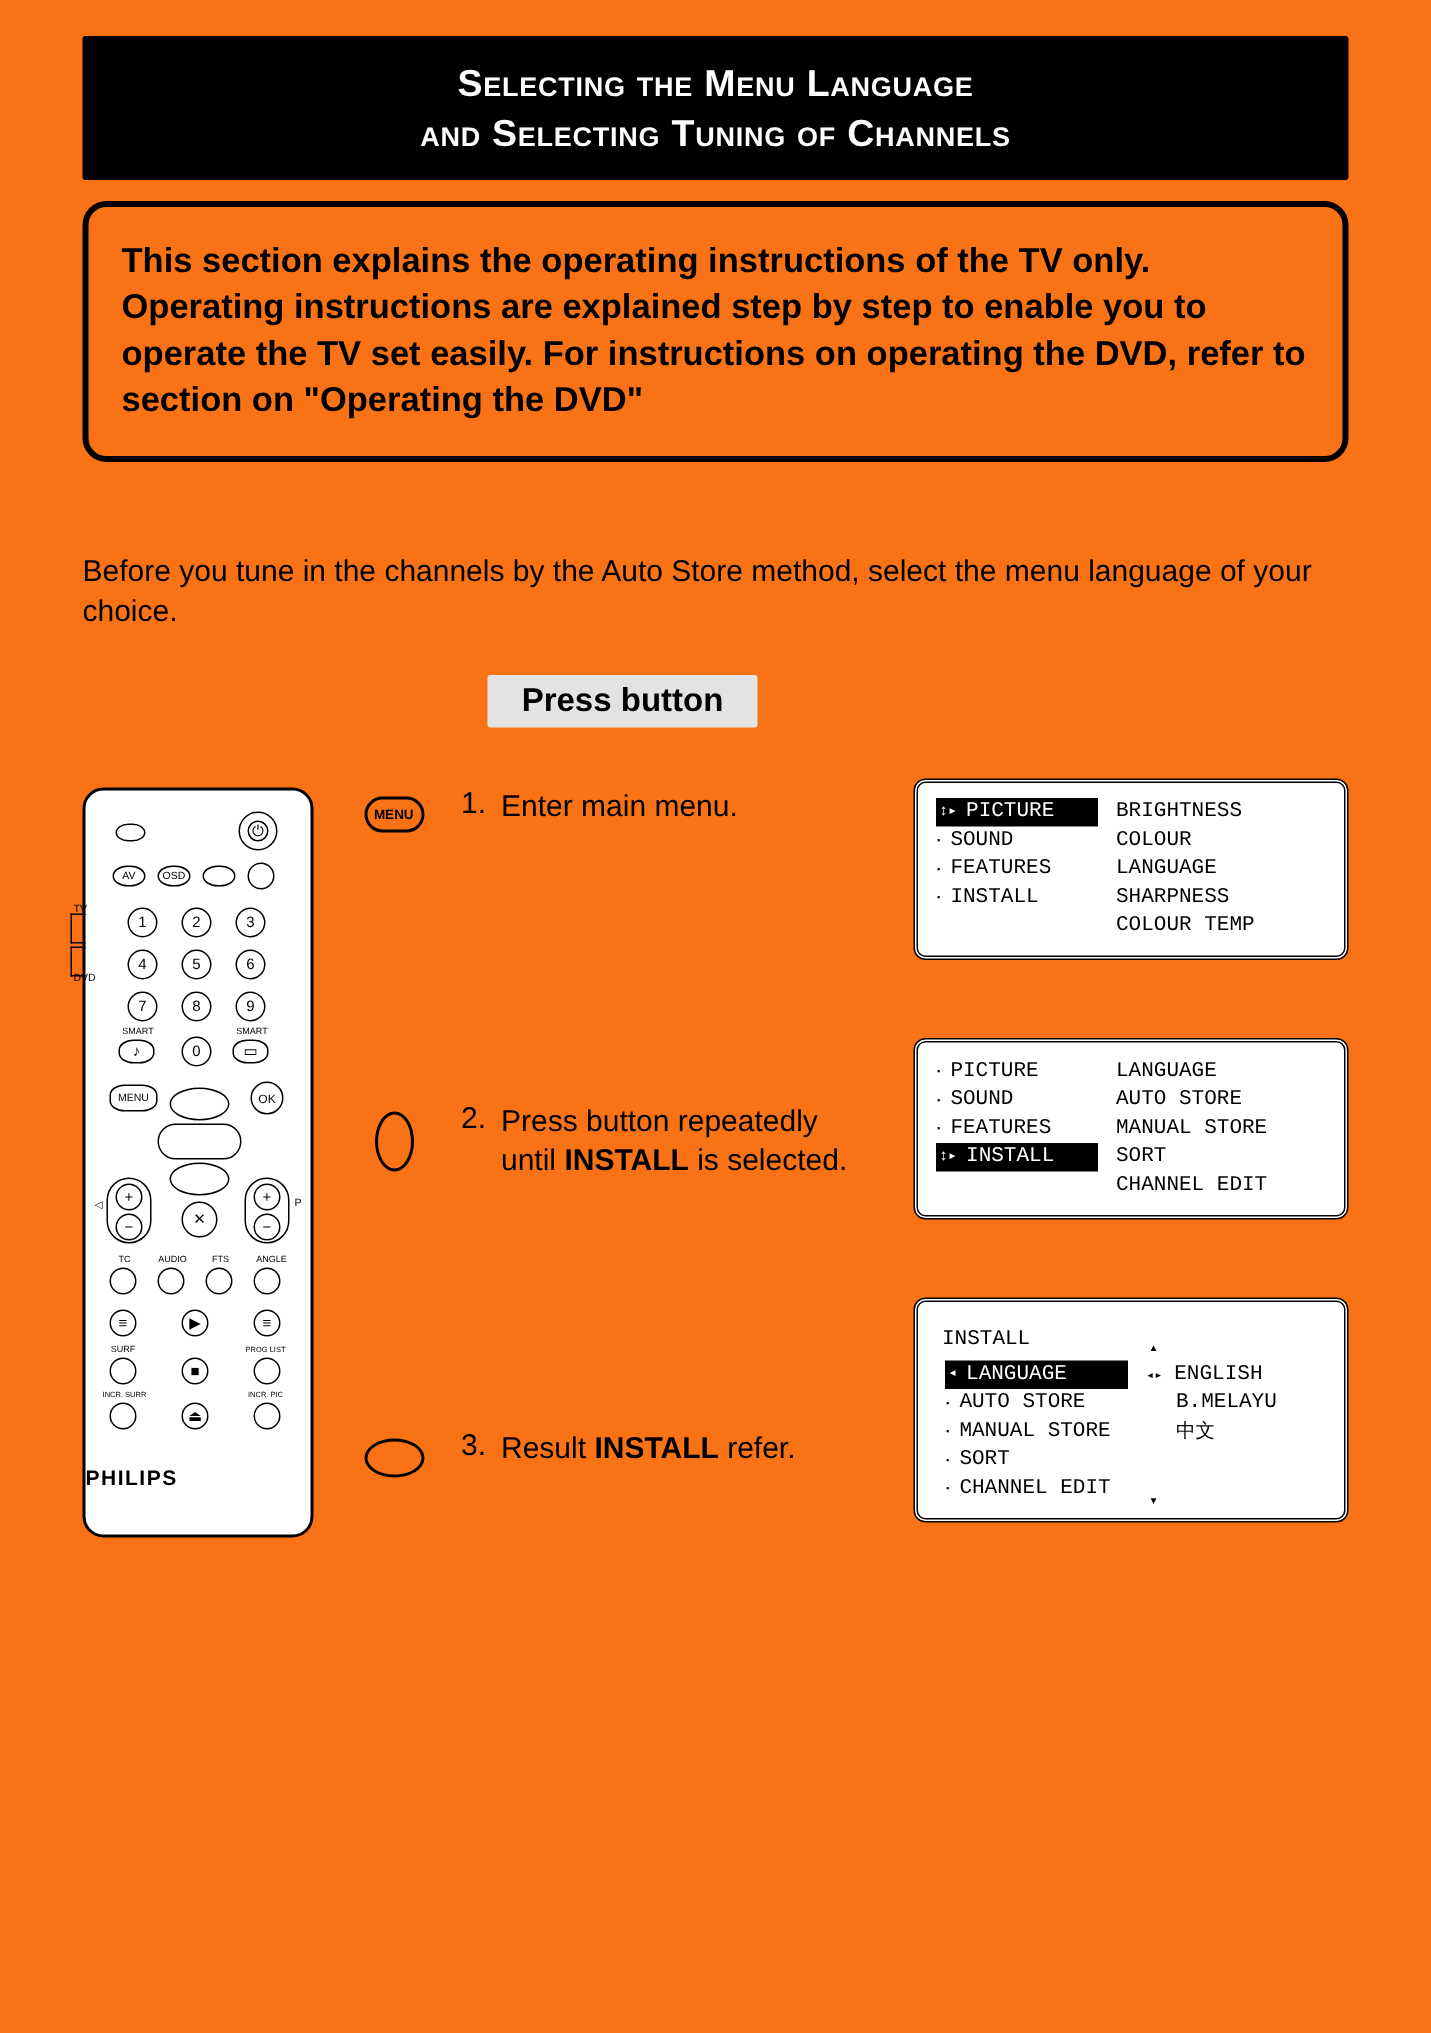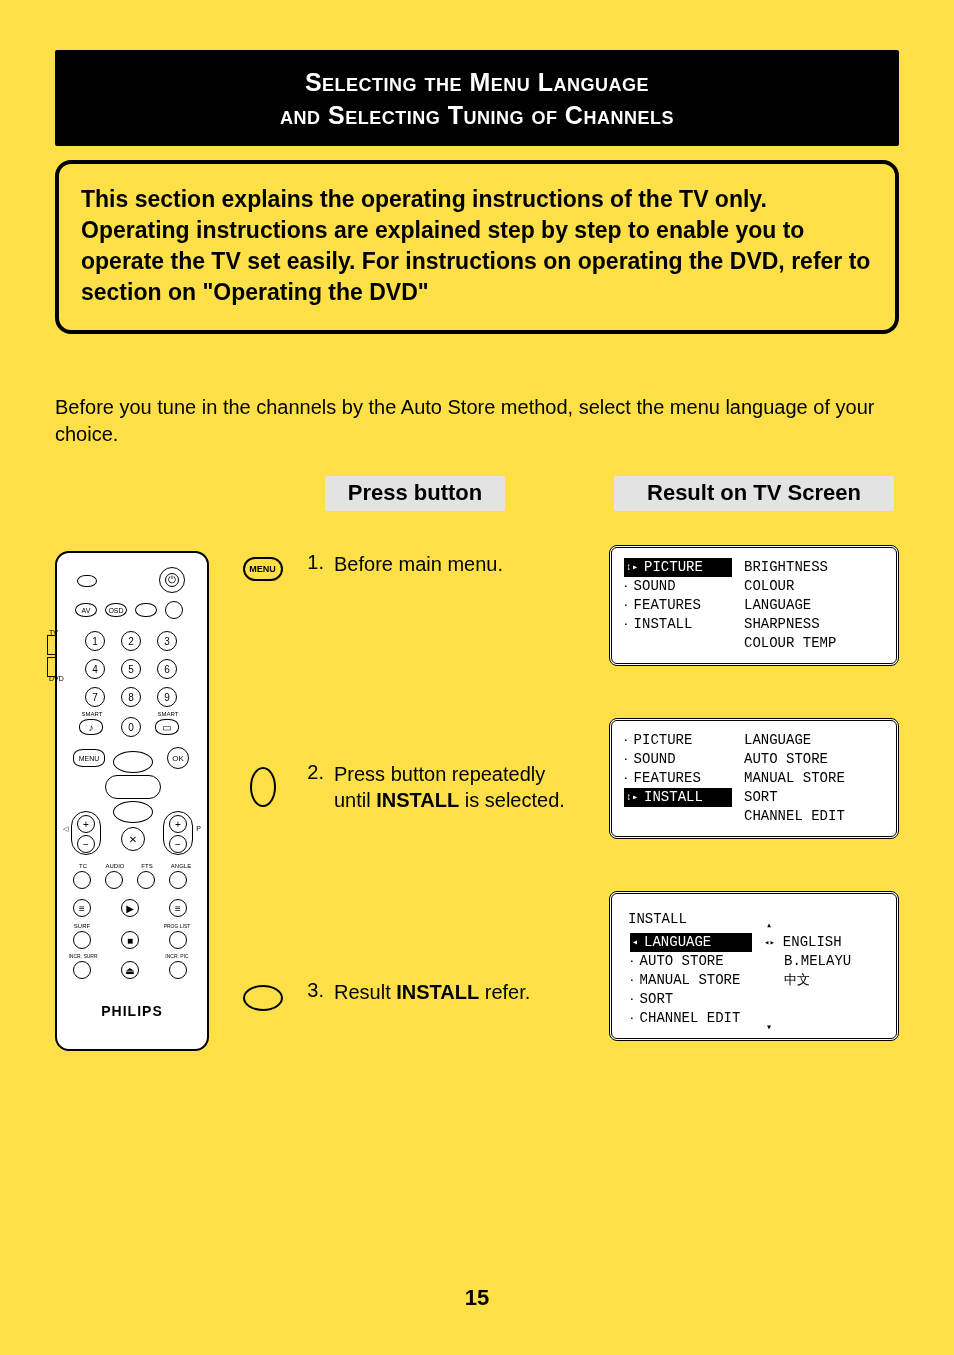--- a/index.html
+++ b/index.html
@@ -8,22 +8,22 @@
     margin: 0;
     background: #fff;
     font-family: "Gill Sans", "Gill Sans MT", "Trebuchet MS", Helvetica, Arial, sans-serif;
     color: #000;
   }
   .page {
     width: var(--page-w);
     min-height: var(--page-h);
     margin: 0 auto;
     position: relative;
-    padding: 50px 55px 40px 55px;
-    background: #fde047;
+    padding: 24px 55px 40px 55px;
+    background: #f97316;
   }
 
   
   .title-bar {
     background: #000;
     color: #fff;
     text-align: center;
     font-weight: 700;
     padding: 18px 10px 16px 10px;
     border-radius: 2px;
@@ -122,21 +122,21 @@
     background:#fff;
   }
   .rbtn {
     position:absolute; border:1.5px solid #000; border-radius:50%;
     display:flex; align-items:center; justify-content:center;
     font-size:10px; font-family: Arial, sans-serif;
   }
   .txt { font-size:8px; position:absolute; text-align:center; color:#000; }
   .oval { border-radius: 10px / 7px; }
   .brand {
-    position:absolute; bottom:30px; left:0; right:0; text-align:center;
+    position:absolute; bottom:30px; left:0; right:0; 
     font-weight:900; font-size:14px; letter-spacing:1px; font-family: Arial, sans-serif;
   }
   .bracket {
     position:absolute; left:-10px; width:10px; border-left:1.5px solid #000;
     border-top:1.5px solid #000; border-bottom:1.5px solid #000;
   }
   .tv-tag  { position:absolute; left:-8px; font-size:7px; }
   .pad-ring {
     position:absolute; border:1.5px solid #000; border-radius:50%;
   }
@@ -174,23 +174,20 @@
   </div>
 
   <div class="intro">This section explains the operating instructions of the TV only. Operating instructions are explained step by step to enable you to operate the TV set easily. For instructions on operating the DVD, refer to section on "Operating the DVD"</div>
 
   <div class="before">Before you tune in the channels by the Auto Store method, select the menu language of your choice.</div>
 
   <div class="head-row">
     <div class="head-spacer"></div>
     <div class="head-label press">Press button</div>
     <div class="head-gap"></div>
-    <div class="result-col-holder">
-      <div class="head-label result">Result on TV Screen</div>
-    </div>
   </div>
 
   <div class="body">
 
     <div class="col-remote">
       <div class="remote">
 
         <div class="tv-tag" style="top:76px;">TV</div>
         <div class="bracket" style="top:82px; height:20px;"></div>
         <div class="bracket" style="top:104px; height:20px;"></div>
@@ -276,21 +273,21 @@
       <div class="icon-cell short">
         <div class="arrow-oval right"></div>
       </div>
     </div>
 
     <div class="col-steps">
       <div class="step-cell" style="min-height:210px;">
         <div class="step-row">
           <div class="step-num">1.</div>
           <div class="step-txt">
-            <span>Before main menu.</span>
+            <span>Enter main menu.</span>
           </div>
         </div>
       </div>
       <div class="step-cell" style="min-height:218px;">
         <div class="step-row">
           <div class="step-num">2.</div>
           <div class="step-txt">
             <span>Press button repeatedly until </span><span class="bold">INSTALL</span><span> is selected.</span>
           </div>
         </div>
@@ -427,14 +424,13 @@
                 <span class="cjk">中文</span>
               </div>
             <div style="position:absolute; bottom:-6px; left:2px; font-size:10px;">▾</div>
           </div>
         </div>
       </div>
 
     </div>
   </div>
 
-  <div class="page-num">15</div>
 </div>
 
 </body></html>

